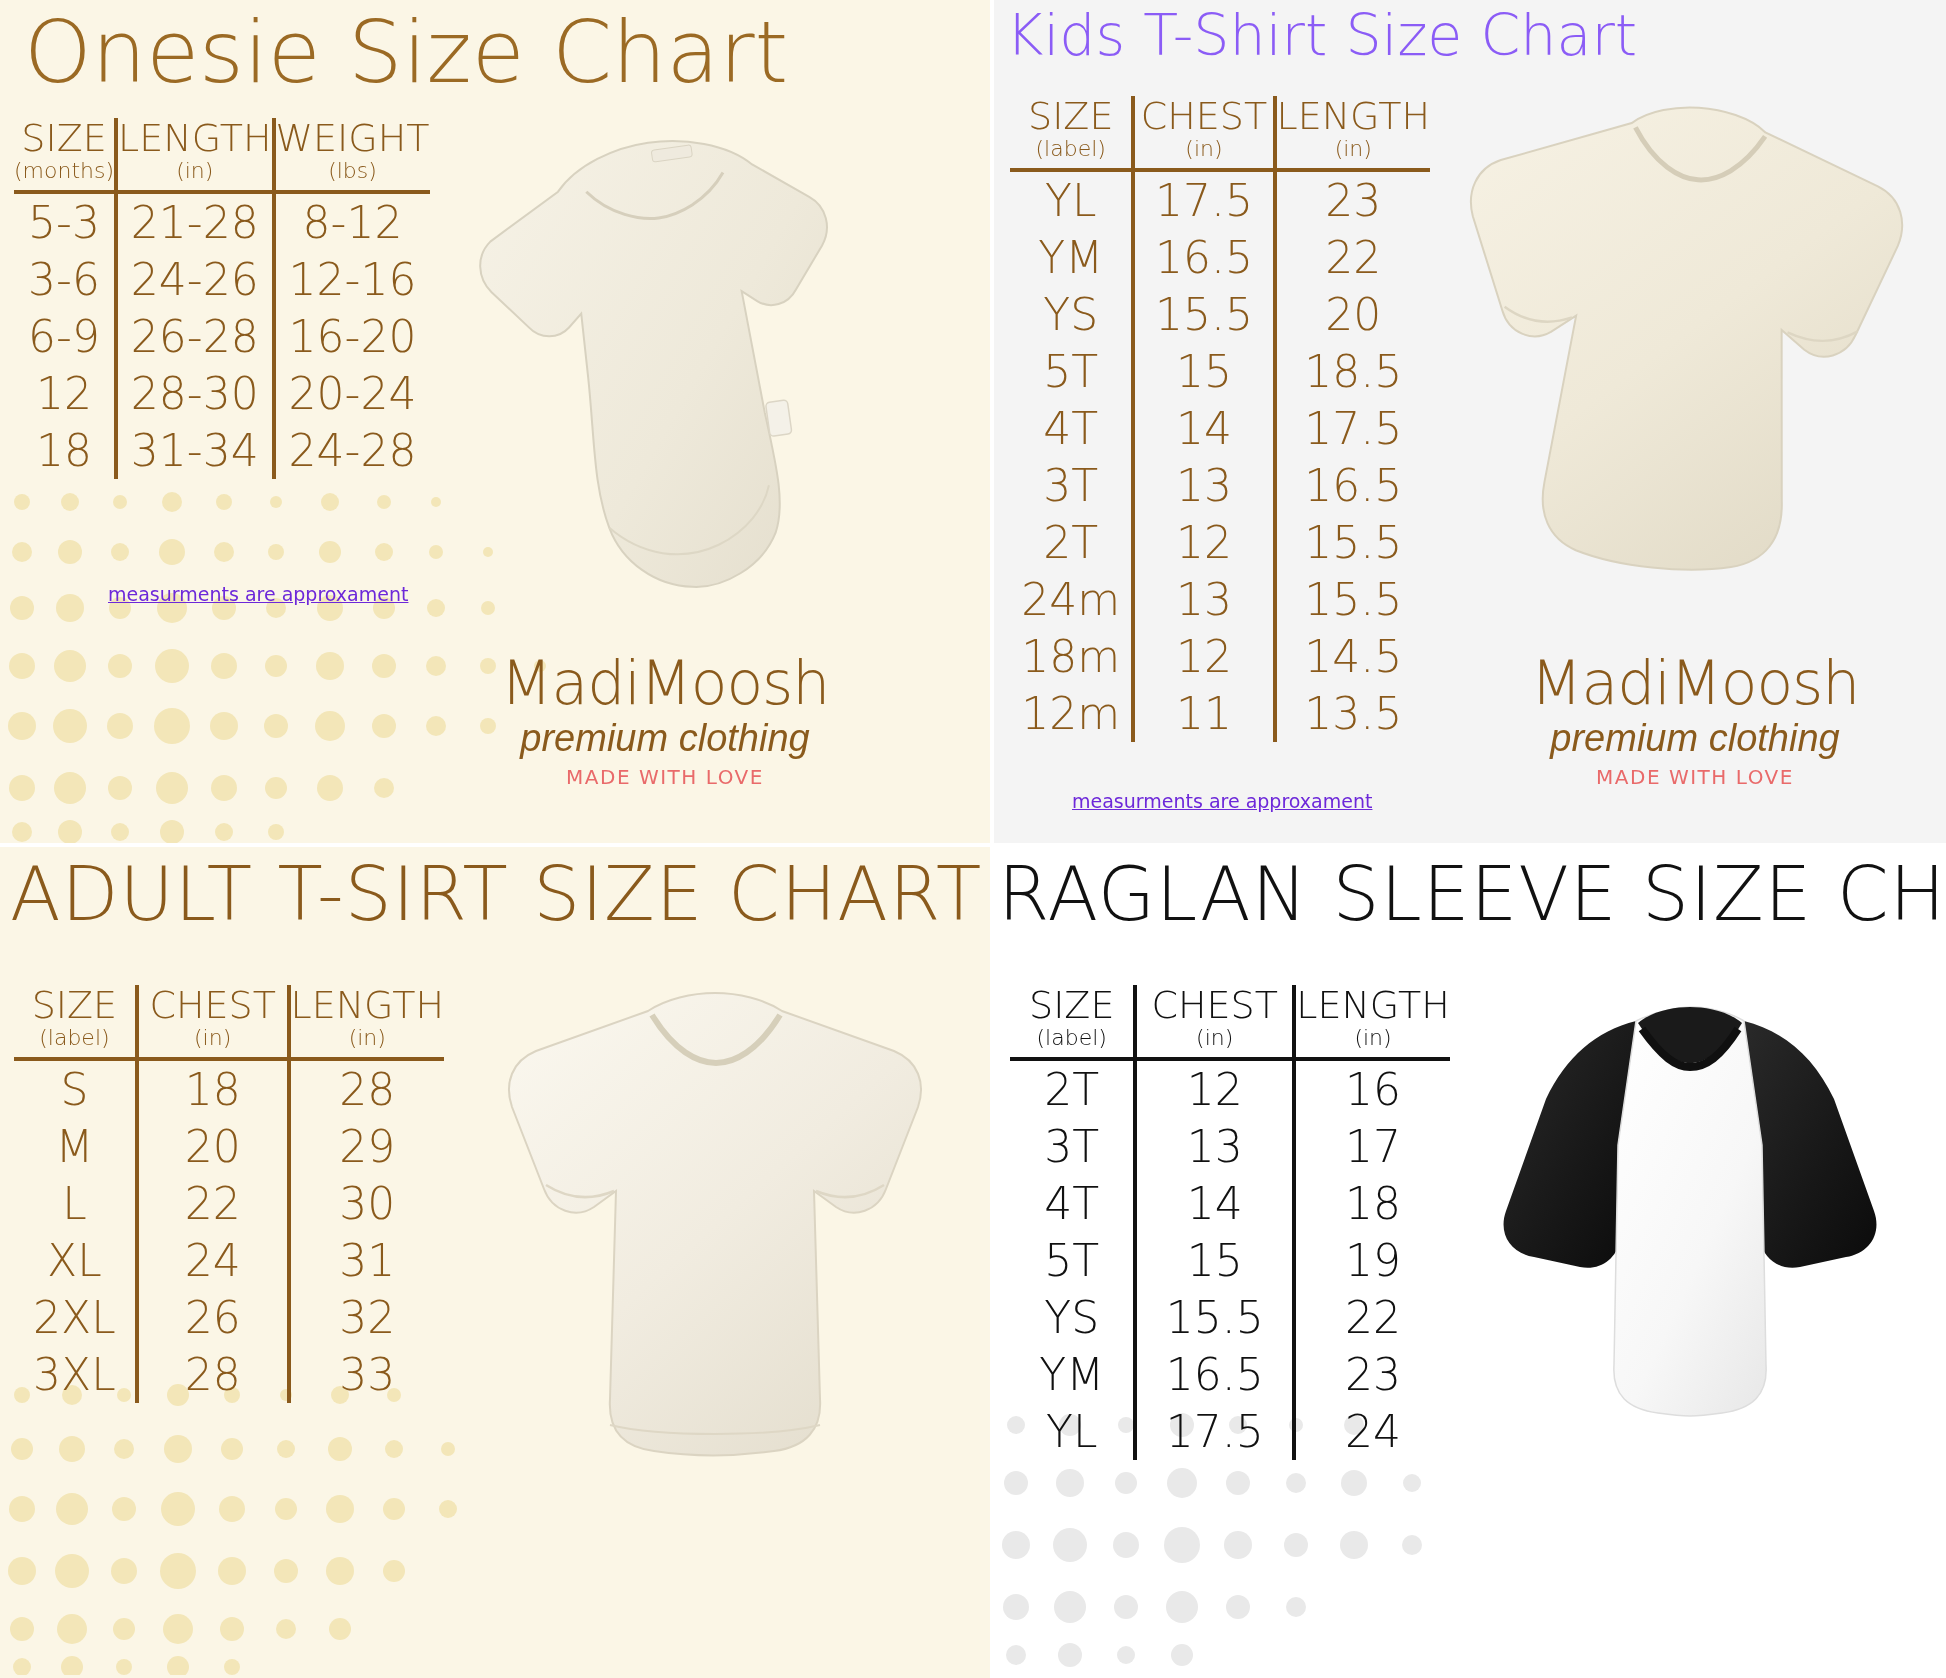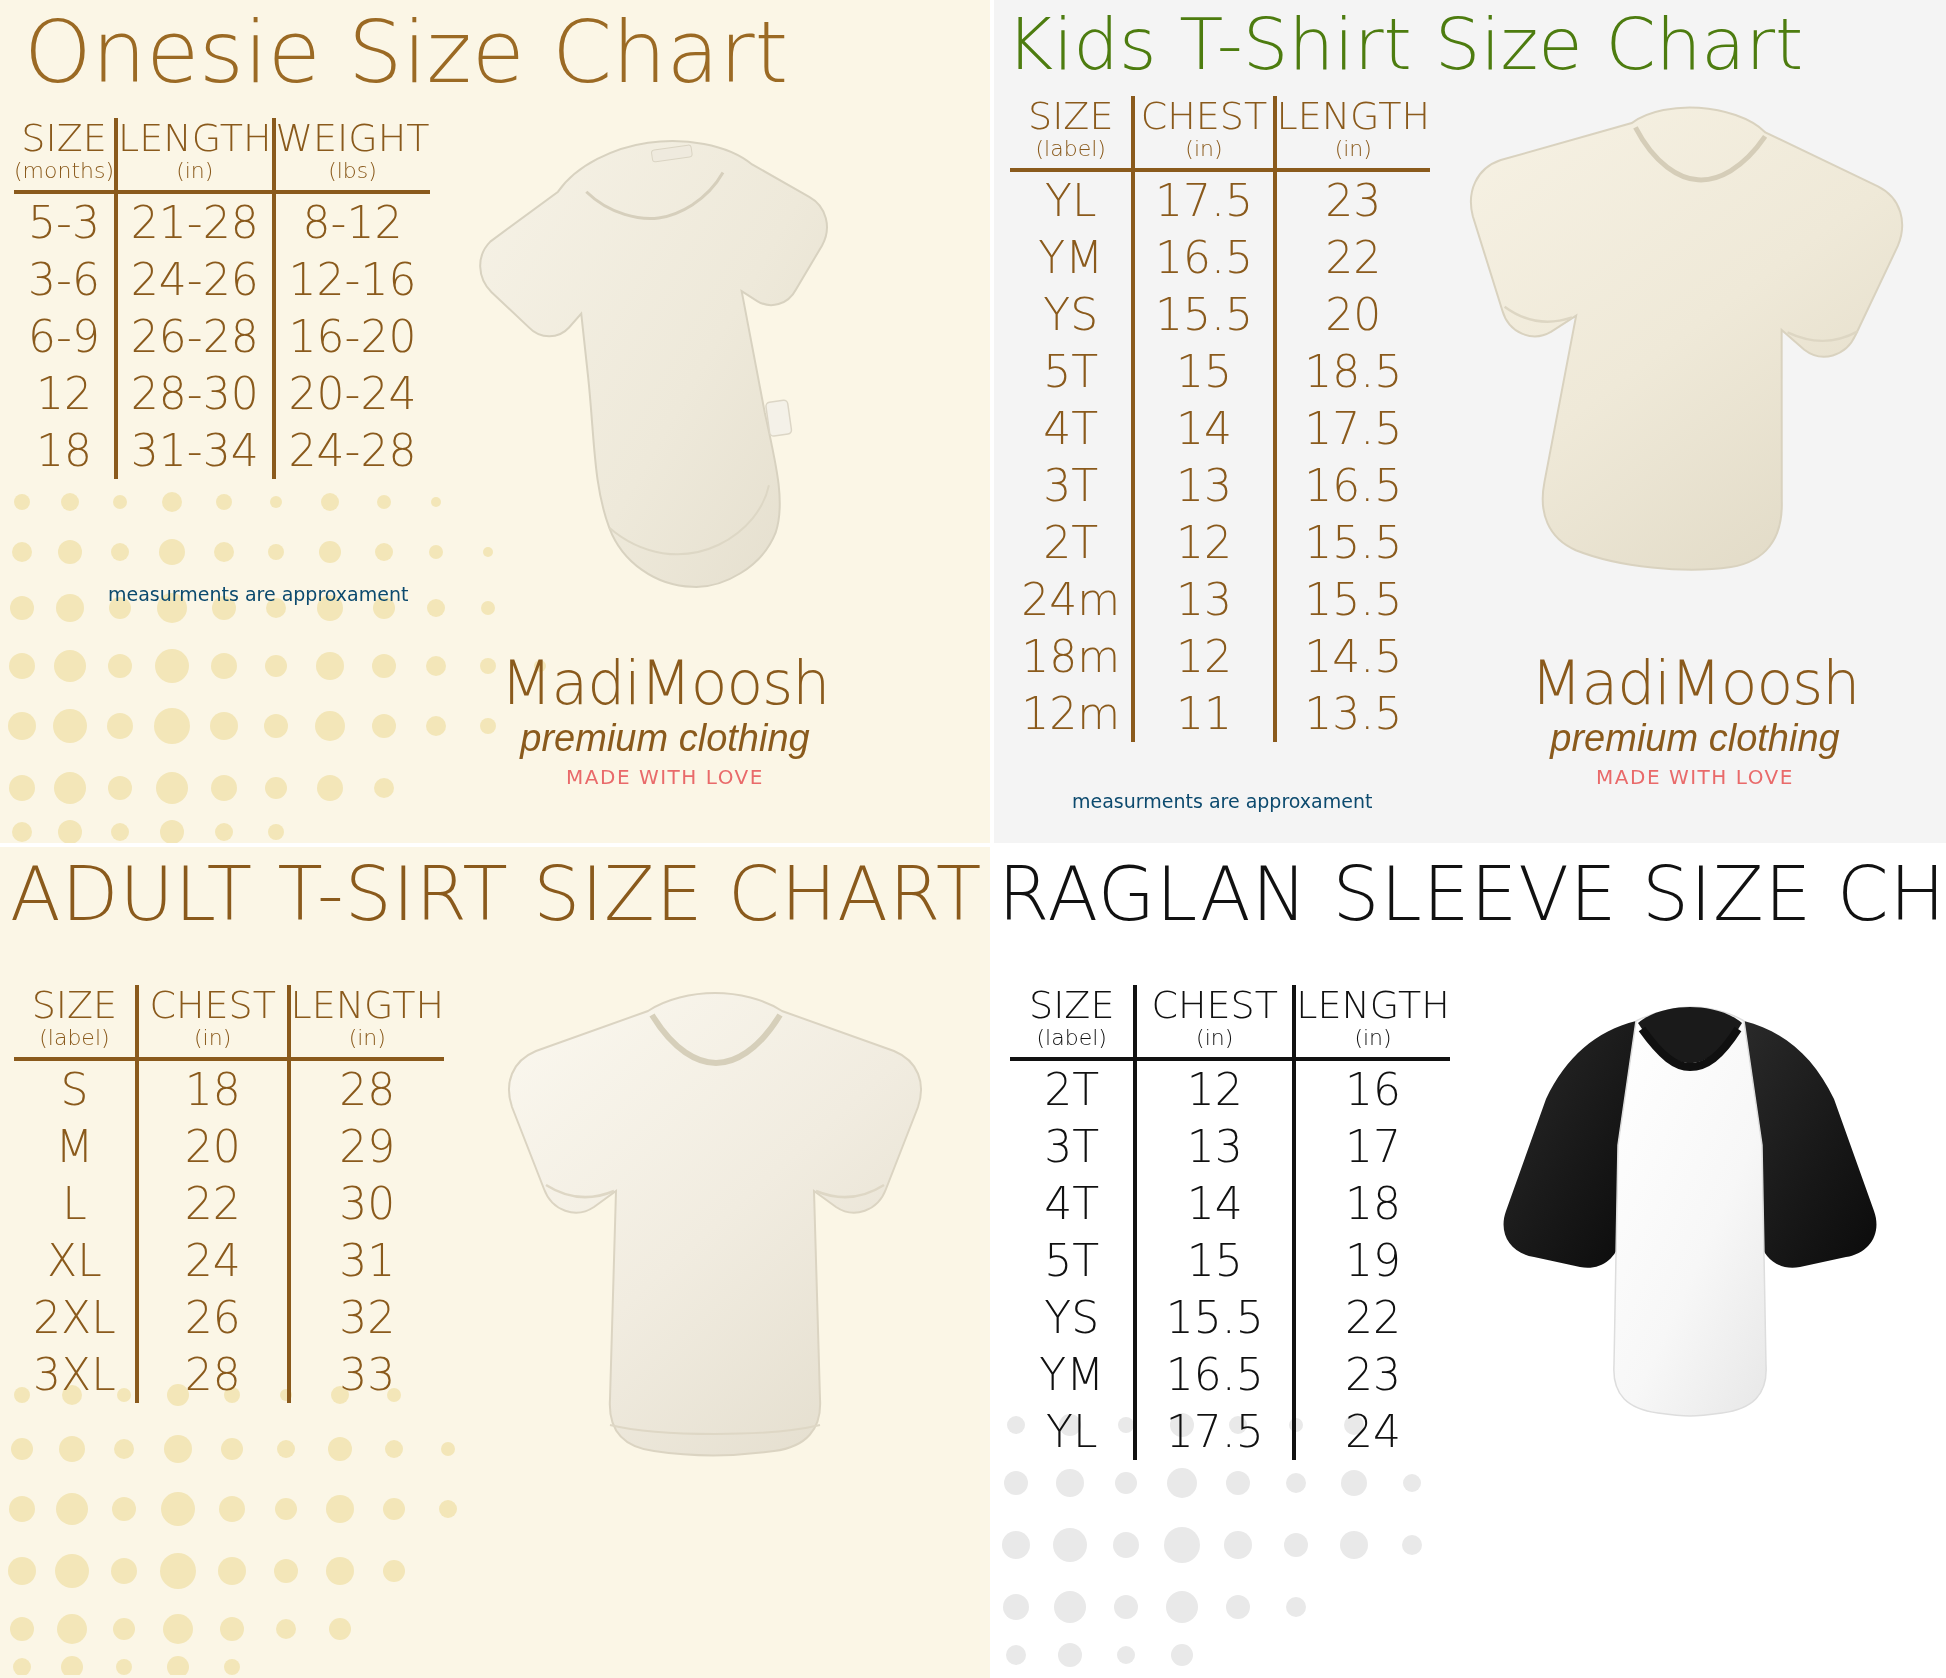--- a/index.html
+++ b/index.html
@@ -42,22 +42,22 @@
   }
   .title-onesie {
     left: 24px; top: 2px;
     font-size: 86px;
     color: #9b6a24;
     font-family: "DejaVu Sans", sans-serif;
     font-weight: 300;
   }
   .title-kids {
     left: 1006px; top: 2px;
-    font-size: 72px;
-    color: #4d7c0f;
+    font-size: 57px;
+    color: #8b5cf6;
     font-family: "DejaVu Sans", sans-serif;
     font-weight: 300;
   }
   .title-adult {
     left: 10px; top: 6px;
     font-size: 74px;
     color: #8a5a1c;
     font-family: "DejaVu Sans", sans-serif;
     font-weight: 300;
     letter-spacing: 1px;
@@ -106,21 +106,21 @@
   .black .hdr-main, .black .hdr-sub, .black .cellval { color: #111111; }
   .black .vline { border-left: 4px solid #111111; }
   .black .hline-row td { border-bottom: 4px solid #111111; }
 
   .note {
     position: absolute;
     font-size: 19px;
     font-family: "DejaVu Sans", sans-serif;
     font-weight: 400;
   }
-  .note-brown { color: #0c4a6e; }
+  .note-brown { color: #6d28d9; text-decoration: underline; }
 
   
   .brand {
     position: absolute;
     text-align: center;
     white-space: nowrap;
   }
   .brand-name {
     font-family: "DejaVu Sans", sans-serif;
     font-weight: 300;

